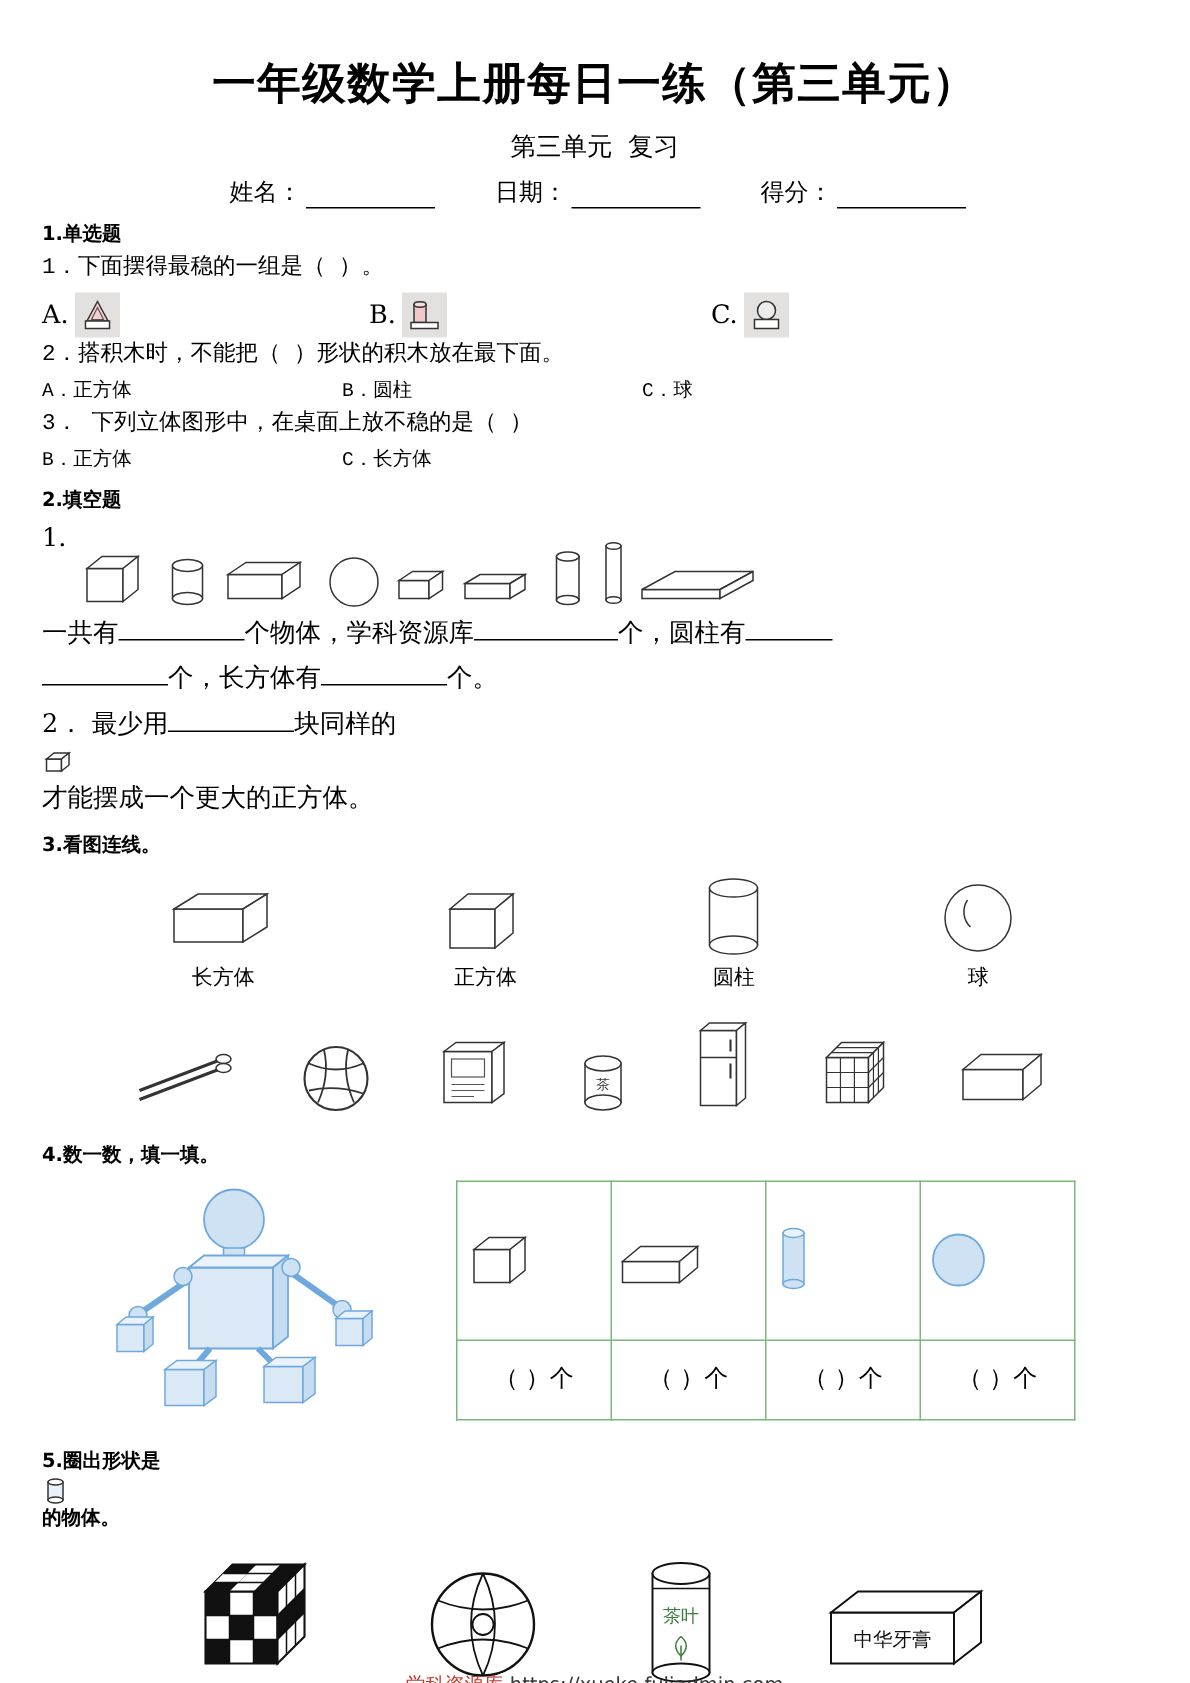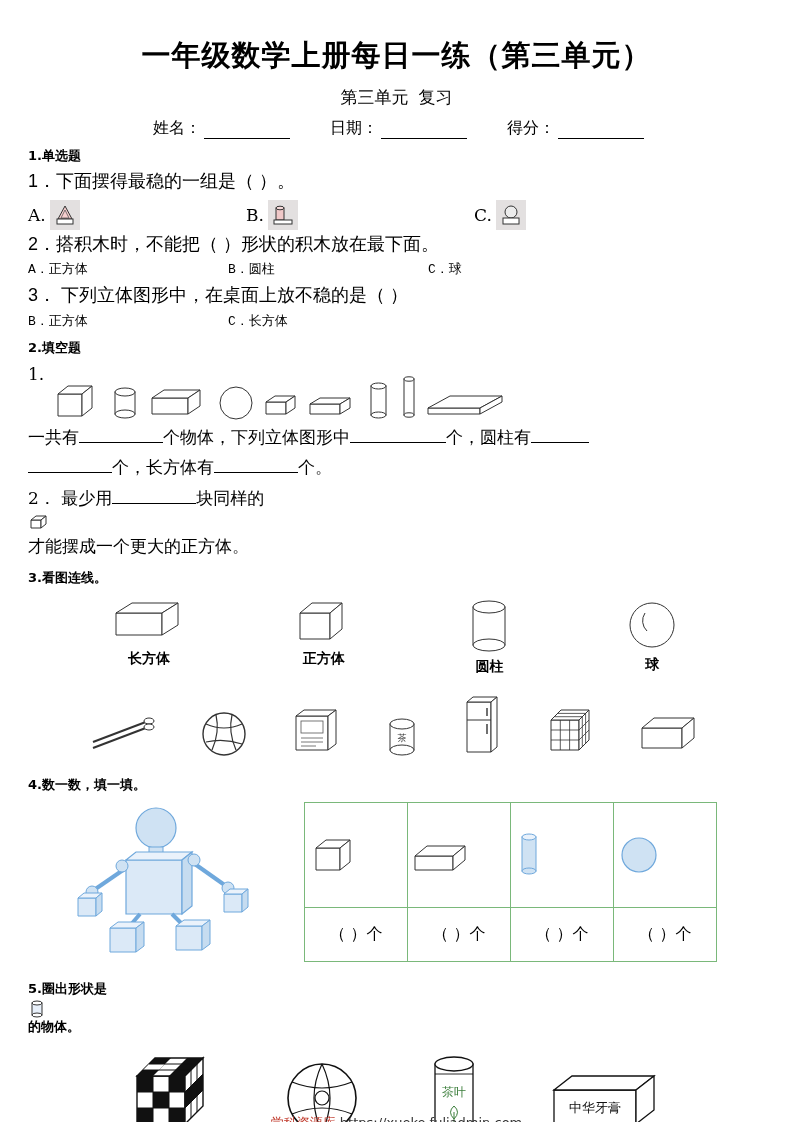--- a/index.html
+++ b/index.html
@@ -62,23 +62,23 @@
     margin-top: 8px;
   }
   .sec-head {
     font-size: 13px;
     font-weight: bold;
     margin-top: 7px;
     margin-bottom: 2px;
     font-family: "DejaVu Sans", sans-serif;
   }
   .q {
-    font-size: 18px;
+    font-size: 15px;
     line-height: 1.65;
-    font-family: Liberation Sans, sans-serif;
+    font-family: Liberation Mono, monospace;
   }
   .opts {
     font-size: 13px;
     line-height: 1.65;
     display: flex;
     font-family: Liberation Mono, monospace;
   }
   .opt1 { width: 200px; }
   .opt2 { width: 200px; }
   .inl { display: inline-block; border-bottom: 1px solid #000; }
@@ -110,23 +110,23 @@
     gap: 4px;
     margin-left: 24px;
     height: 58px;
   }
   .q2line { font-size: 17px; line-height: 1.8; font-family: "DejaVu Serif", serif;}
 
   
   .match-top {
     display: flex;
     justify-content: space-around;
+    align-items: flex-end;
     margin-top: 10px;
     padding: 0 30px;
-    font-weight: bold;
   }
   .match-item { text-align: center; }
   .match-lab { font-size: 14px; margin-top: 3px; font-family: "DejaVu Serif", serif;}
   .match-bottom {
     display: flex;
     justify-content: space-around;
     align-items: flex-end;
     margin-top: 16px;
     padding: 0 40px;
   }
@@ -288,21 +288,21 @@
         <ellipse cx="11" cy="41" rx="5" ry="2.2" fill="#fff" stroke="#333" stroke-width="1"></ellipse>
       </svg>
       <svg width="86" height="42" viewBox="0 0 86 42">
         <polygon points="4,28 56,28 56,34 4,34" fill="#fff" stroke="#333" stroke-width="1"></polygon>
         <polygon points="4,28 26,16 78,16 56,28" fill="#fff" stroke="#333" stroke-width="1"></polygon>
         <polygon points="56,28 78,16 78,22 56,34" fill="#fff" stroke="#333" stroke-width="1"></polygon>
       </svg>
     </div>
 
     <div class="q2line">
-      <span>一共有</span><span class="inl u80"></span><span>个物体，下列立体图形中</span><span class="inl u90"></span><span>个，圆柱有</span><span class="inl u55"></span>
+      <span>一共有</span><span class="inl u80"></span><span>个物体，学科资源库</span><span class="inl u90"></span><span>个，圆柱有</span><span class="inl u55"></span>
     </div>
     <div class="q2line">
       <span class="inl u80"></span><span>个，长方体有</span><span class="inl u80"></span><span>个。</span>
     </div>
 
     <div class="q2line">
       <span>2． 最少用</span><span class="inl u80"></span><span>块同样的</span><svg class="inlineglyph" width="22" height="18" viewBox="0 0 22 18">
           <polygon points="3,7 13,7 13,15 3,15" fill="#fff" stroke="#333" stroke-width="1"></polygon>
           <polygon points="3,7 8,3 18,3 13,7" fill="#fff" stroke="#333" stroke-width="1"></polygon>
           <polygon points="13,7 18,3 18,11 13,15" fill="#fff" stroke="#333" stroke-width="1"></polygon>

